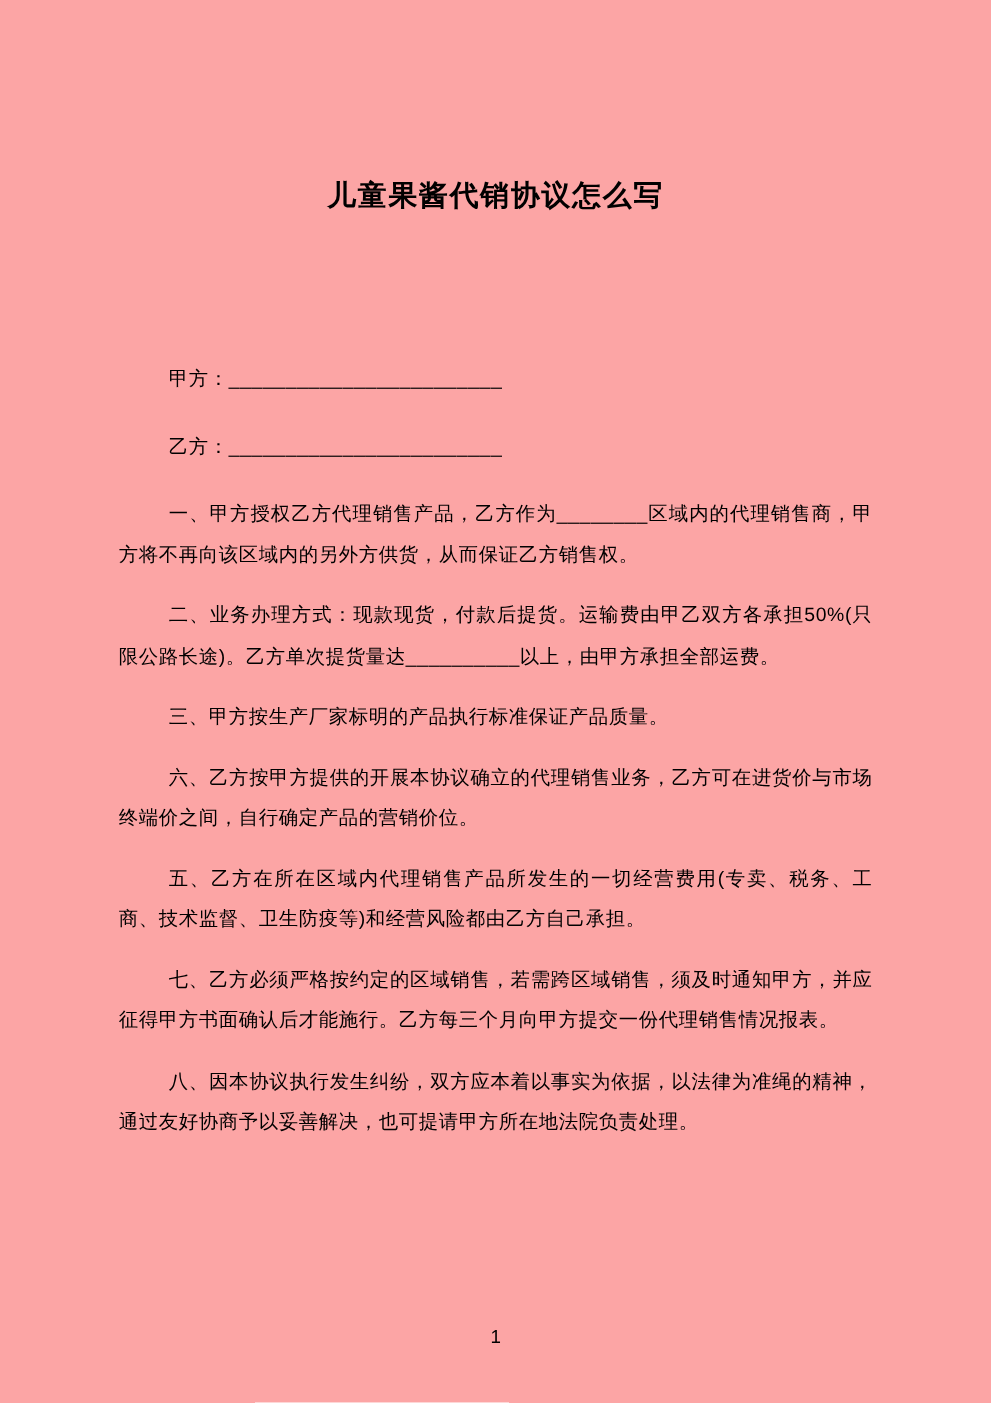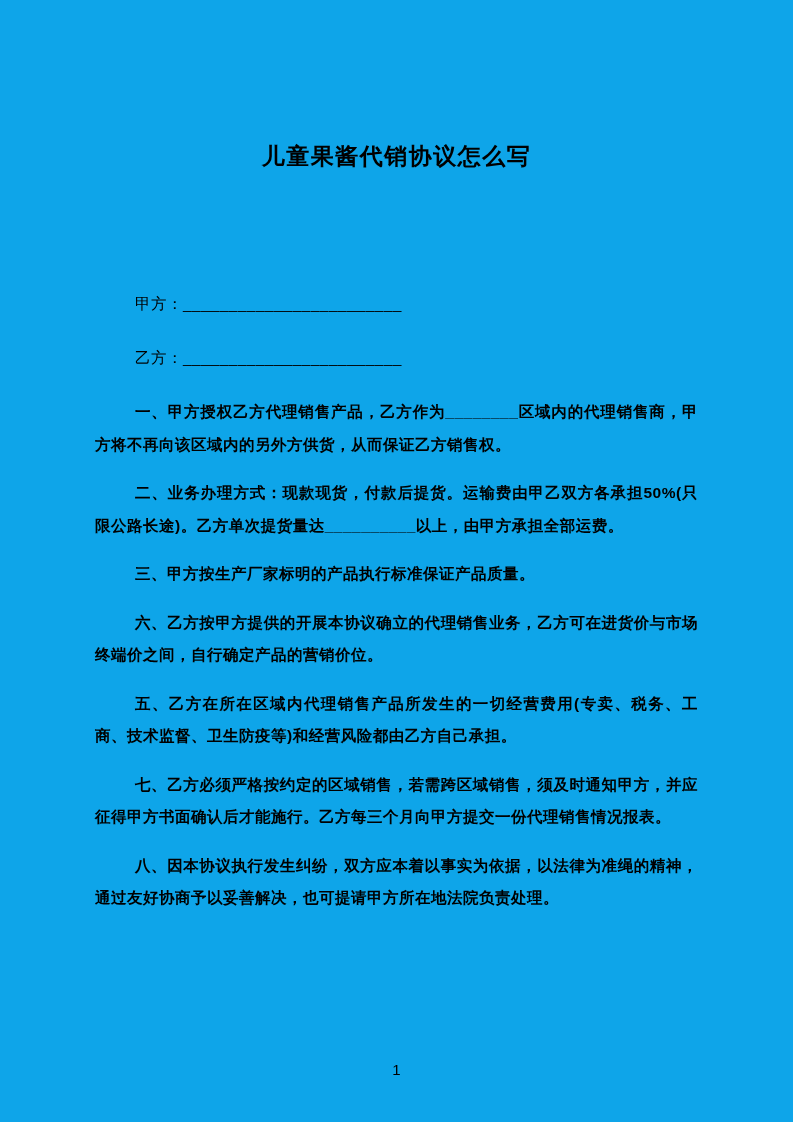--- a/index.html
+++ b/index.html
@@ -5,21 +5,21 @@
   html, body {
     margin: 0;
     padding: 0;
     background: #ffffff;
   }
   .page {
     position: relative;
     width: 793px;
     height: 1122px;
     margin: 0 auto;
-    background: #0ea5e9;
+    background: #fca5a5;
     color: #000000;
     font-family: "Liberation Sans", "DejaVu Sans", sans-serif;
     box-sizing: border-box;
     padding: 140px 95px 0 95px;
     overflow: hidden;
   }
   .doc-title {
     font-size: 23px;
     font-weight: 700;
     text-align: center;
@@ -34,21 +34,21 @@
     padding-left: 40px;
     font-weight: 400;
     letter-spacing: 0.5px;
   }
   .clause {
     font-size: 15.5px;
     line-height: 32.5px;
     text-align: justify;
     text-indent: 40px;
     margin: 0 0 16px 0;
-    font-weight: 700;
+    font-weight: 400;
     letter-spacing: 0.5px;
     word-break: break-all;
   }
   .page-number {
     position: absolute;
     left: 0;
     right: 0;
     bottom: 44px;
     text-align: center;
     font-size: 15px;

